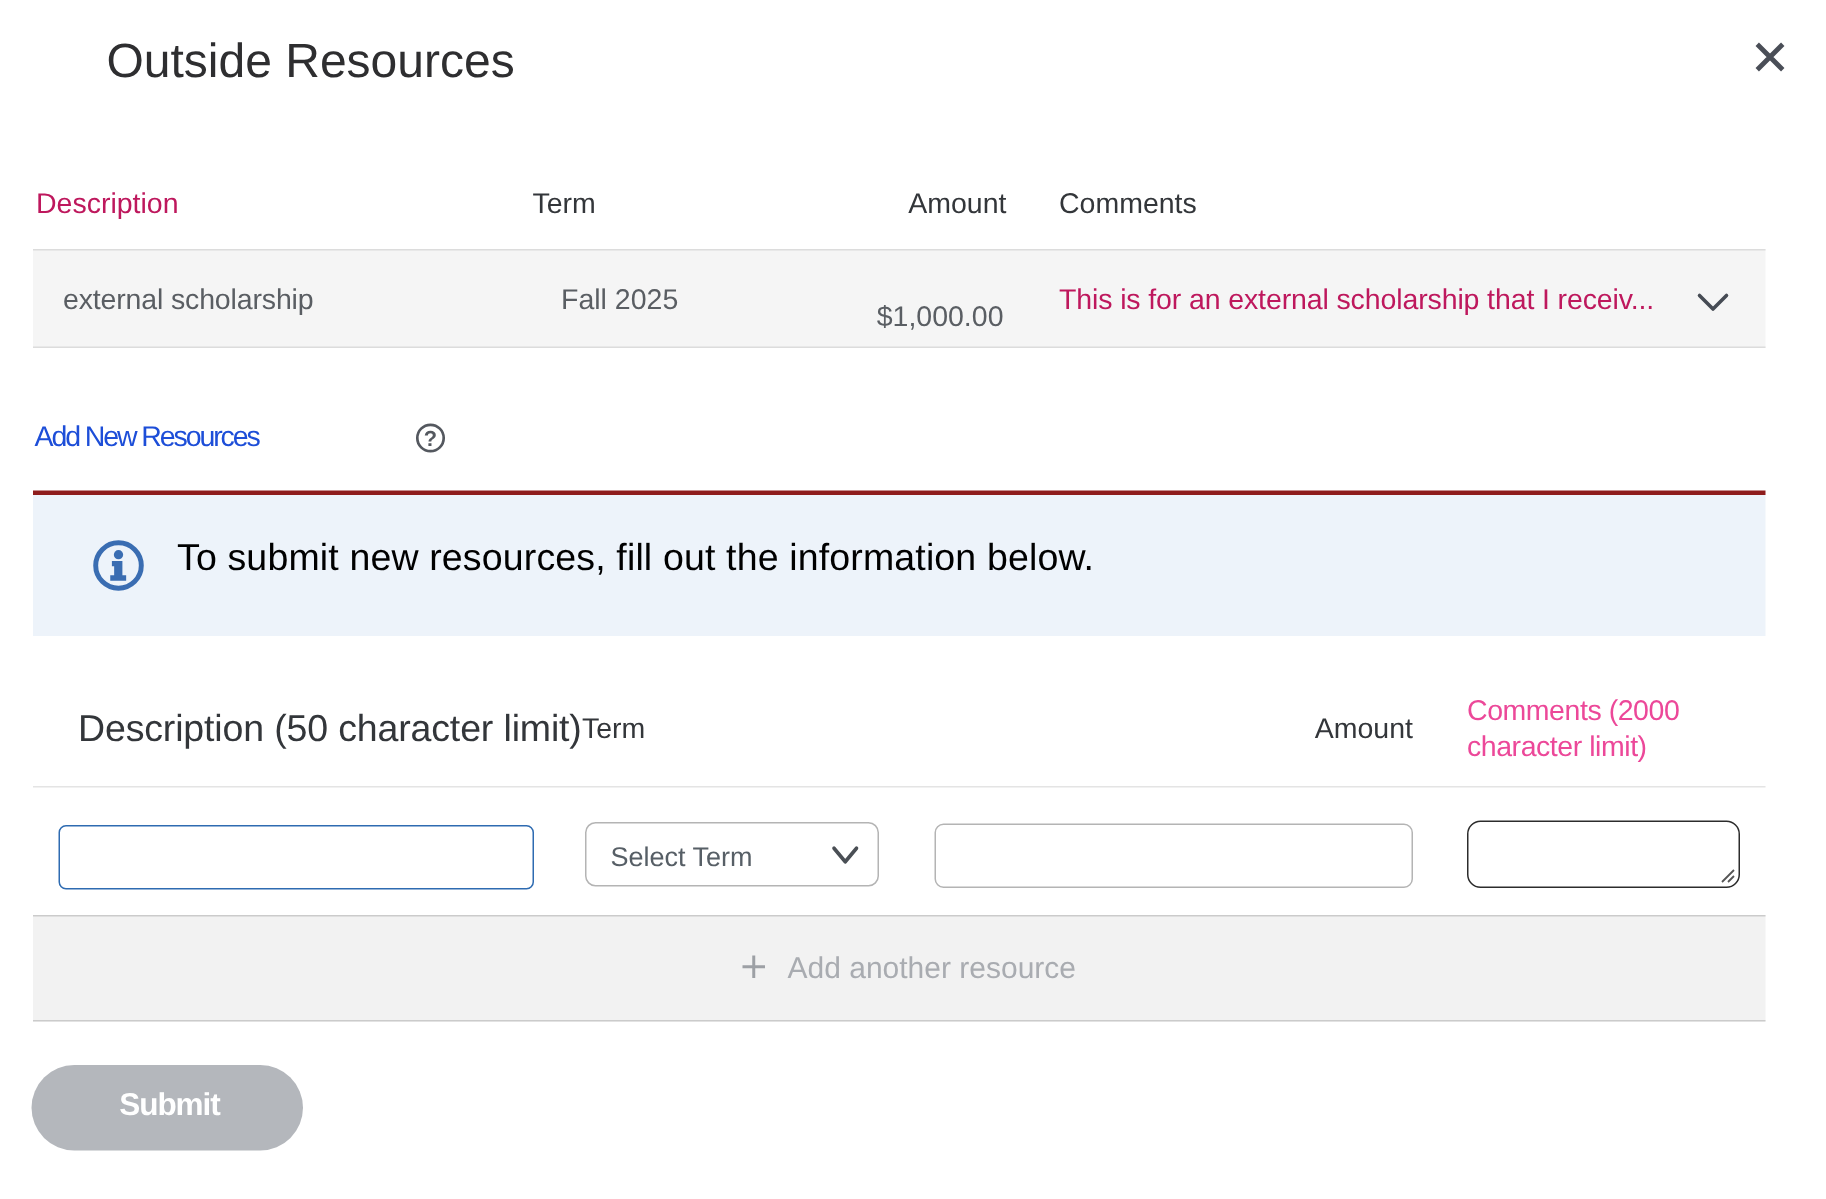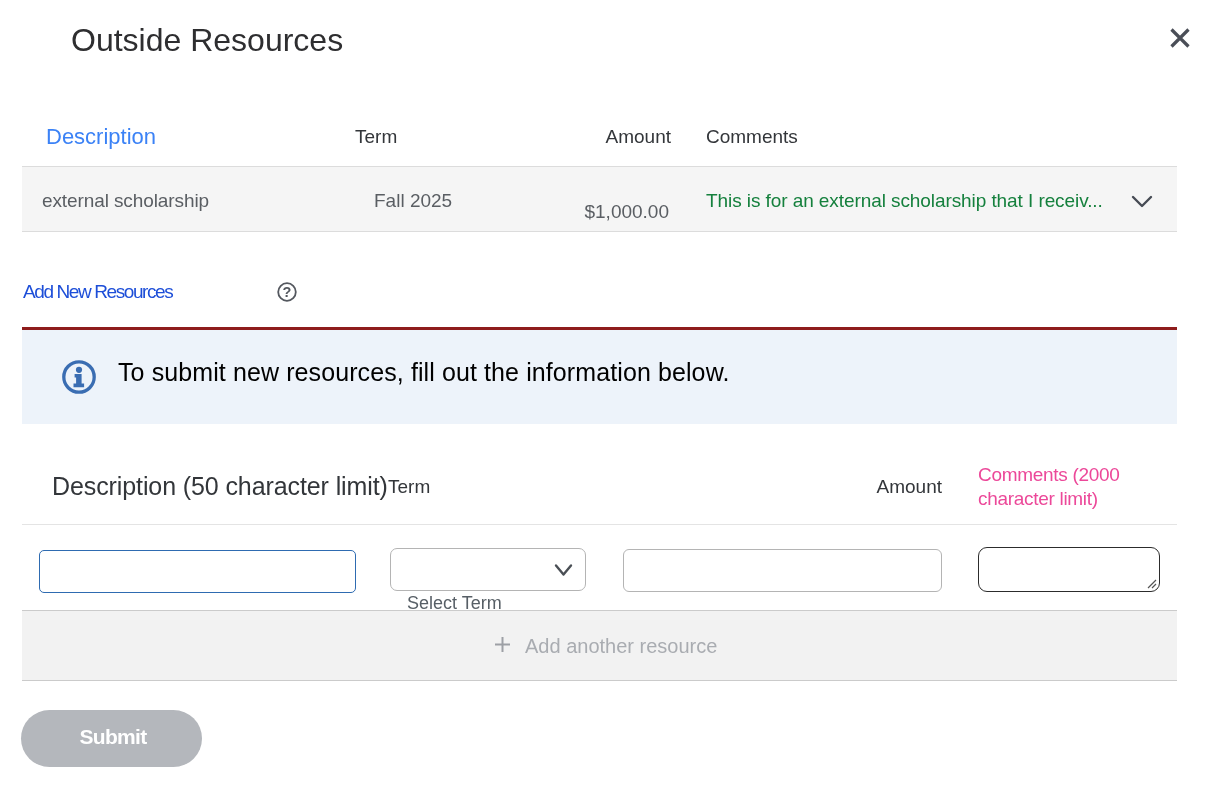--- a/index.html
+++ b/index.html
@@ -8,30 +8,30 @@
 </style>
 </head>
 <body>
 
 <div class="abs" id="title" style="left:23px;top:24px;font-size:32px;line-height:32px;color:#2e2e30;margin-left:48px;">Outside Resources</div>
 
 <svg class="abs" style="left:1168px;top:26px;" width="24" height="24" viewBox="0 0 24 24">
   <path d="M3.5 3.5 L20.5 20.5 M20.5 3.5 L3.5 20.5" stroke="#4a4e57" stroke-width="3.2" fill="none" stroke-linecap="butt"></path>
 </svg>
 
-<div class="abs" style="left:46px;top:127px;font-size:22px;line-height:19px;color:#3b82f6;">Description</div>
+<div class="abs" style="left:24px;top:127px;font-size:19px;line-height:19px;color:#be185d;">Description</div>
 <div class="abs" style="left:355px;top:127px;font-size:19px;line-height:19px;color:#33363a;">Term</div>
 <div class="abs" style="right:546px;top:127px;font-size:19px;line-height:19px;color:#33363a;">Amount</div>
 <div class="abs" style="left:706px;top:127px;font-size:19px;line-height:19px;color:#33363a;text-align:center;">Comments</div>
 
 <div class="abs" style="left:22px;top:166px;width:1155px;height:64px;background:#f5f5f5;border-top:1px solid #dcdcdc;border-bottom:1px solid #dcdcdc;"></div>
 <div class="abs" style="left:42px;top:191px;font-size:19px;line-height:19px;letter-spacing:-0.1px;color:#5a5e63;">external scholarship</div>
 <div class="abs" style="left:353px;top:191px;font-size:19px;line-height:19px;color:#5a5e63;margin-left:21px;">Fall 2025</div>
 <div class="abs" style="right:548px;top:202px;font-size:19px;line-height:19px;color:#5a5e63;">$1,000.00</div>
-<div class="abs" style="left:706px;top:191px;font-size:19px;line-height:19px;letter-spacing:-0.08px;color:#15803d;">This is for an external scholarship that I receiv...</div>
+<div class="abs" style="left:706px;top:191px;font-size:19px;line-height:19px;letter-spacing:-0.08px;color:#be185d;">This is for an external scholarship that I receiv...</div>
 <svg class="abs" style="left:1131px;top:195px;" width="22" height="14" viewBox="0 0 22 14">
   <path d="M2 2 L11 11 L20 2" stroke="#464b54" stroke-width="2.4" fill="none" stroke-linecap="round" stroke-linejoin="round"></path>
 </svg>
 
 <div class="abs" style="left:23px;top:277px;font-size:19px;line-height:29px;letter-spacing:-1.4px;color:#1d4ed8;">Add New Resources</div>
 <svg class="abs" style="left:277px;top:282px;" width="20" height="20" viewBox="0 0 20 20">
   <circle cx="10" cy="10" r="8.8" stroke="#54585f" stroke-width="1.8" fill="none"></circle>
   <text x="10" y="15" text-anchor="middle" font-family="Liberation Sans" font-size="14.5" font-weight="bold" fill="#54585f">?</text>
 </svg>
 
@@ -47,21 +47,21 @@
 
 <div class="abs" style="left:52px;top:477px;font-size:25px;line-height:19px;letter-spacing:-0.1px;color:#33363a;">Description (50 character limit)</div>
 <div class="abs" style="left:388px;top:477px;font-size:19px;line-height:19px;color:#33363a;">Term</div>
 <div class="abs" style="right:275px;top:477px;font-size:19px;line-height:19px;color:#33363a;">Amount</div>
 <div class="abs" style="left:978px;top:463px;font-size:19px;line-height:24px;letter-spacing:-0.3px;color:#ec4899;white-space:normal;width:160px;">Comments (2000 character limit)</div>
 
 <div class="abs" style="left:22px;top:524px;width:1155px;height:1px;background:#e4e4e4;"></div>
 
 <div class="abs" style="left:39px;top:550px;width:317px;height:43px;border:1.5px solid #2e6bb1;border-radius:5px;box-sizing:border-box;background:#fff;"></div>
 <div class="abs" style="left:390px;top:548px;width:196px;height:43px;border:1px solid #b4b4b4;border-radius:7px;box-sizing:border-box;background:#fff;"></div>
-<div class="abs" style="left:407px;top:562px;font-size:18px;line-height:18px;color:#575f66;margin-top:32px;">Select Term</div>
+<div class="abs" style="left:407px;top:562px;font-size:18px;line-height:18px;color:#575f66;">Select Term</div>
 <svg class="abs" style="left:554px;top:563px;" width="19" height="15" viewBox="0 0 19 15">
   <path d="M2 2.5 L9.5 11.5 L17 2.5" stroke="#4a4f55" stroke-width="2.4" fill="none" stroke-linecap="round" stroke-linejoin="round"></path>
 </svg>
 <div class="abs" style="left:623px;top:549px;width:319px;height:43px;border:1px solid #b4b4b4;border-radius:6px;box-sizing:border-box;background:#fff;"></div>
 <div class="abs" style="left:978px;top:547px;width:182px;height:45px;border:1.5px solid #2c2c2c;border-radius:9px;box-sizing:border-box;background:#fff;"></div>
 <svg class="abs" style="left:1146px;top:578px;" width="11" height="11" viewBox="0 0 11 11">
   <path d="M2 10 L10 2 M6 10 L10 6" stroke="#555" stroke-width="1.2" fill="none"></path>
 </svg>
 
 <div class="abs" style="left:22px;top:610px;width:1155px;height:69px;background:#f2f2f2;border-top:1px solid #cbcbcb;border-bottom:1px solid #cbcbcb;box-sizing:content-box;"></div>

